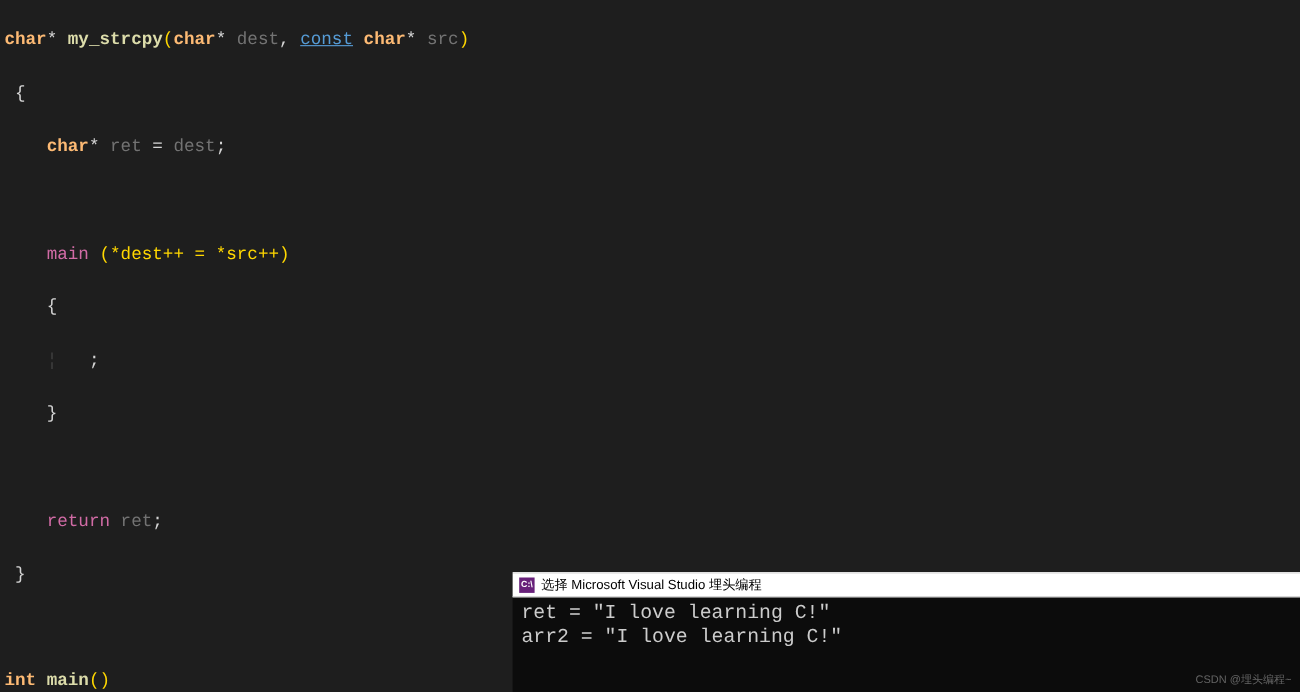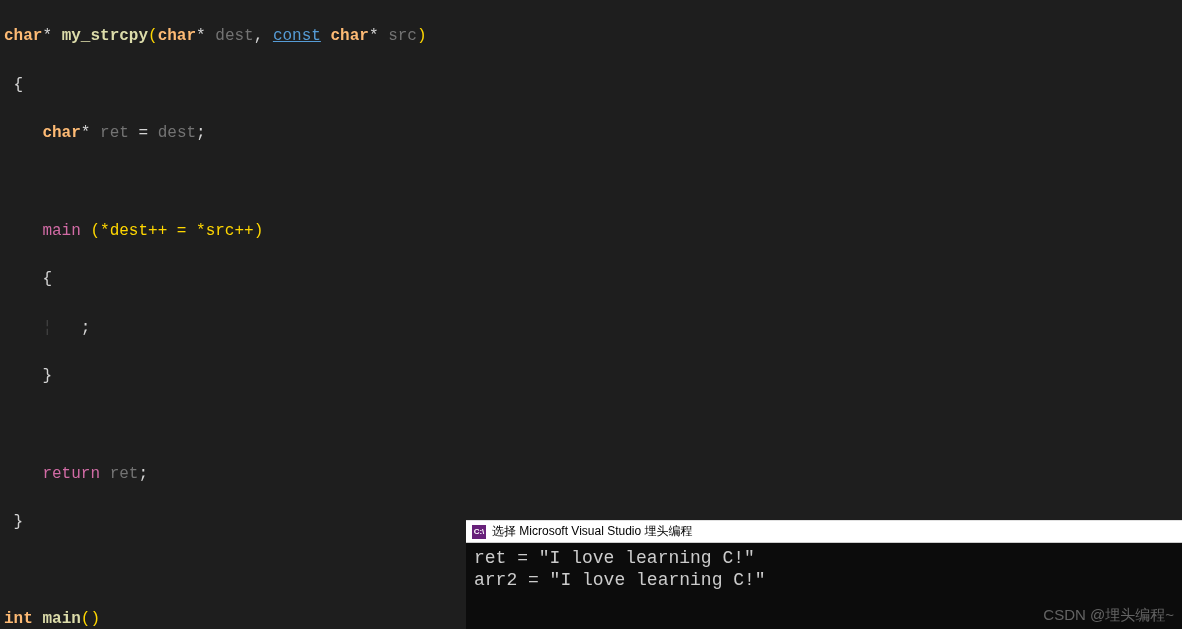--- a/index.html
+++ b/index.html
@@ -67,21 +67,21 @@
       color: #cccccc;
       line-height: 22px;
       white-space: pre;
     }
     .watermark {
       position: absolute;
       right: 8px;
       bottom: 4px;
       color: #888888;
       font-family: Arial, sans-serif;
-      font-size: 15px;
+      font-size: 10px;
       opacity: 0.7;
     }
   </style>
 </head>
 <body>
 
 <div class="editor">
 <div><span class="type">char</span><span class="operator">*</span> <span class="function">my_strcpy</span><span class="paren">(</span><span class="type">char</span><span class="operator">*</span> <span class="identifier">dest</span><span class="punct">, </span><span class="keyword">const</span> <span class="type">char</span><span class="operator">*</span> <span class="identifier">src</span><span class="paren">)</span></div>
 <div> <span class="punct">{</span></div>
 <div>    <span class="type">char</span><span class="operator">*</span> <span class="identifier">ret</span> <span class="operator">=</span> <span class="identifier">dest</span><span class="punct">;</span></div>

